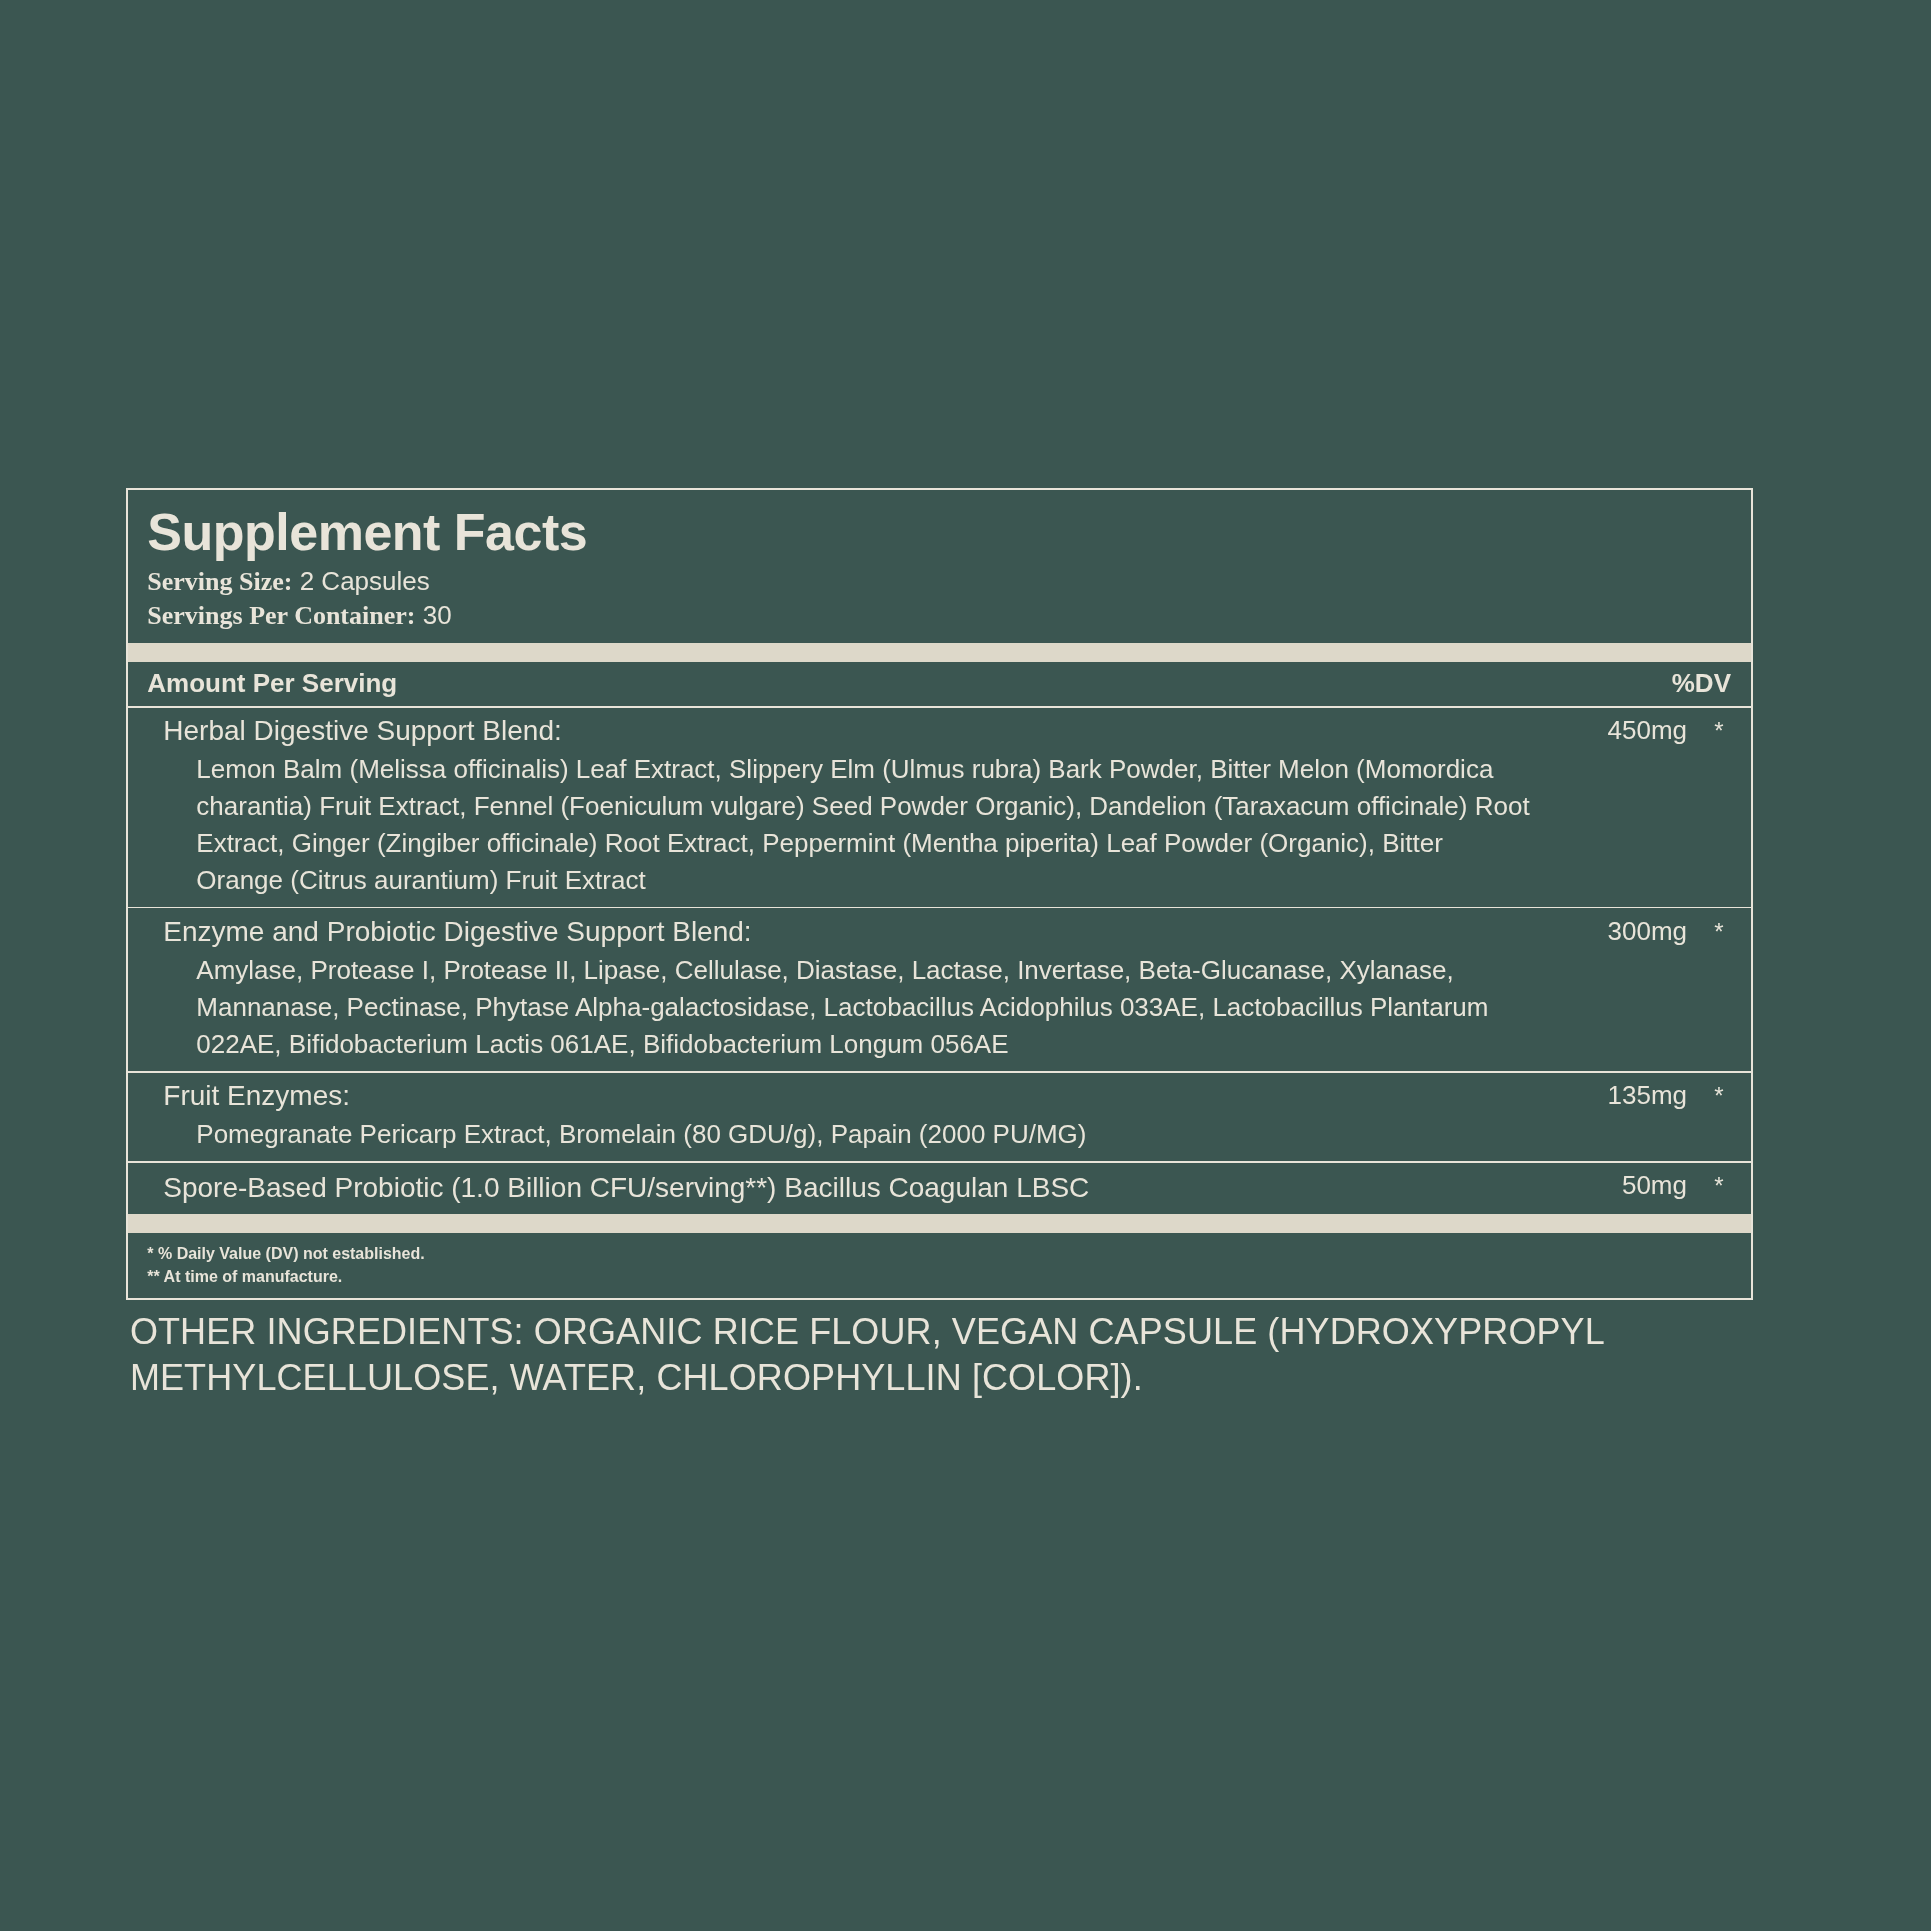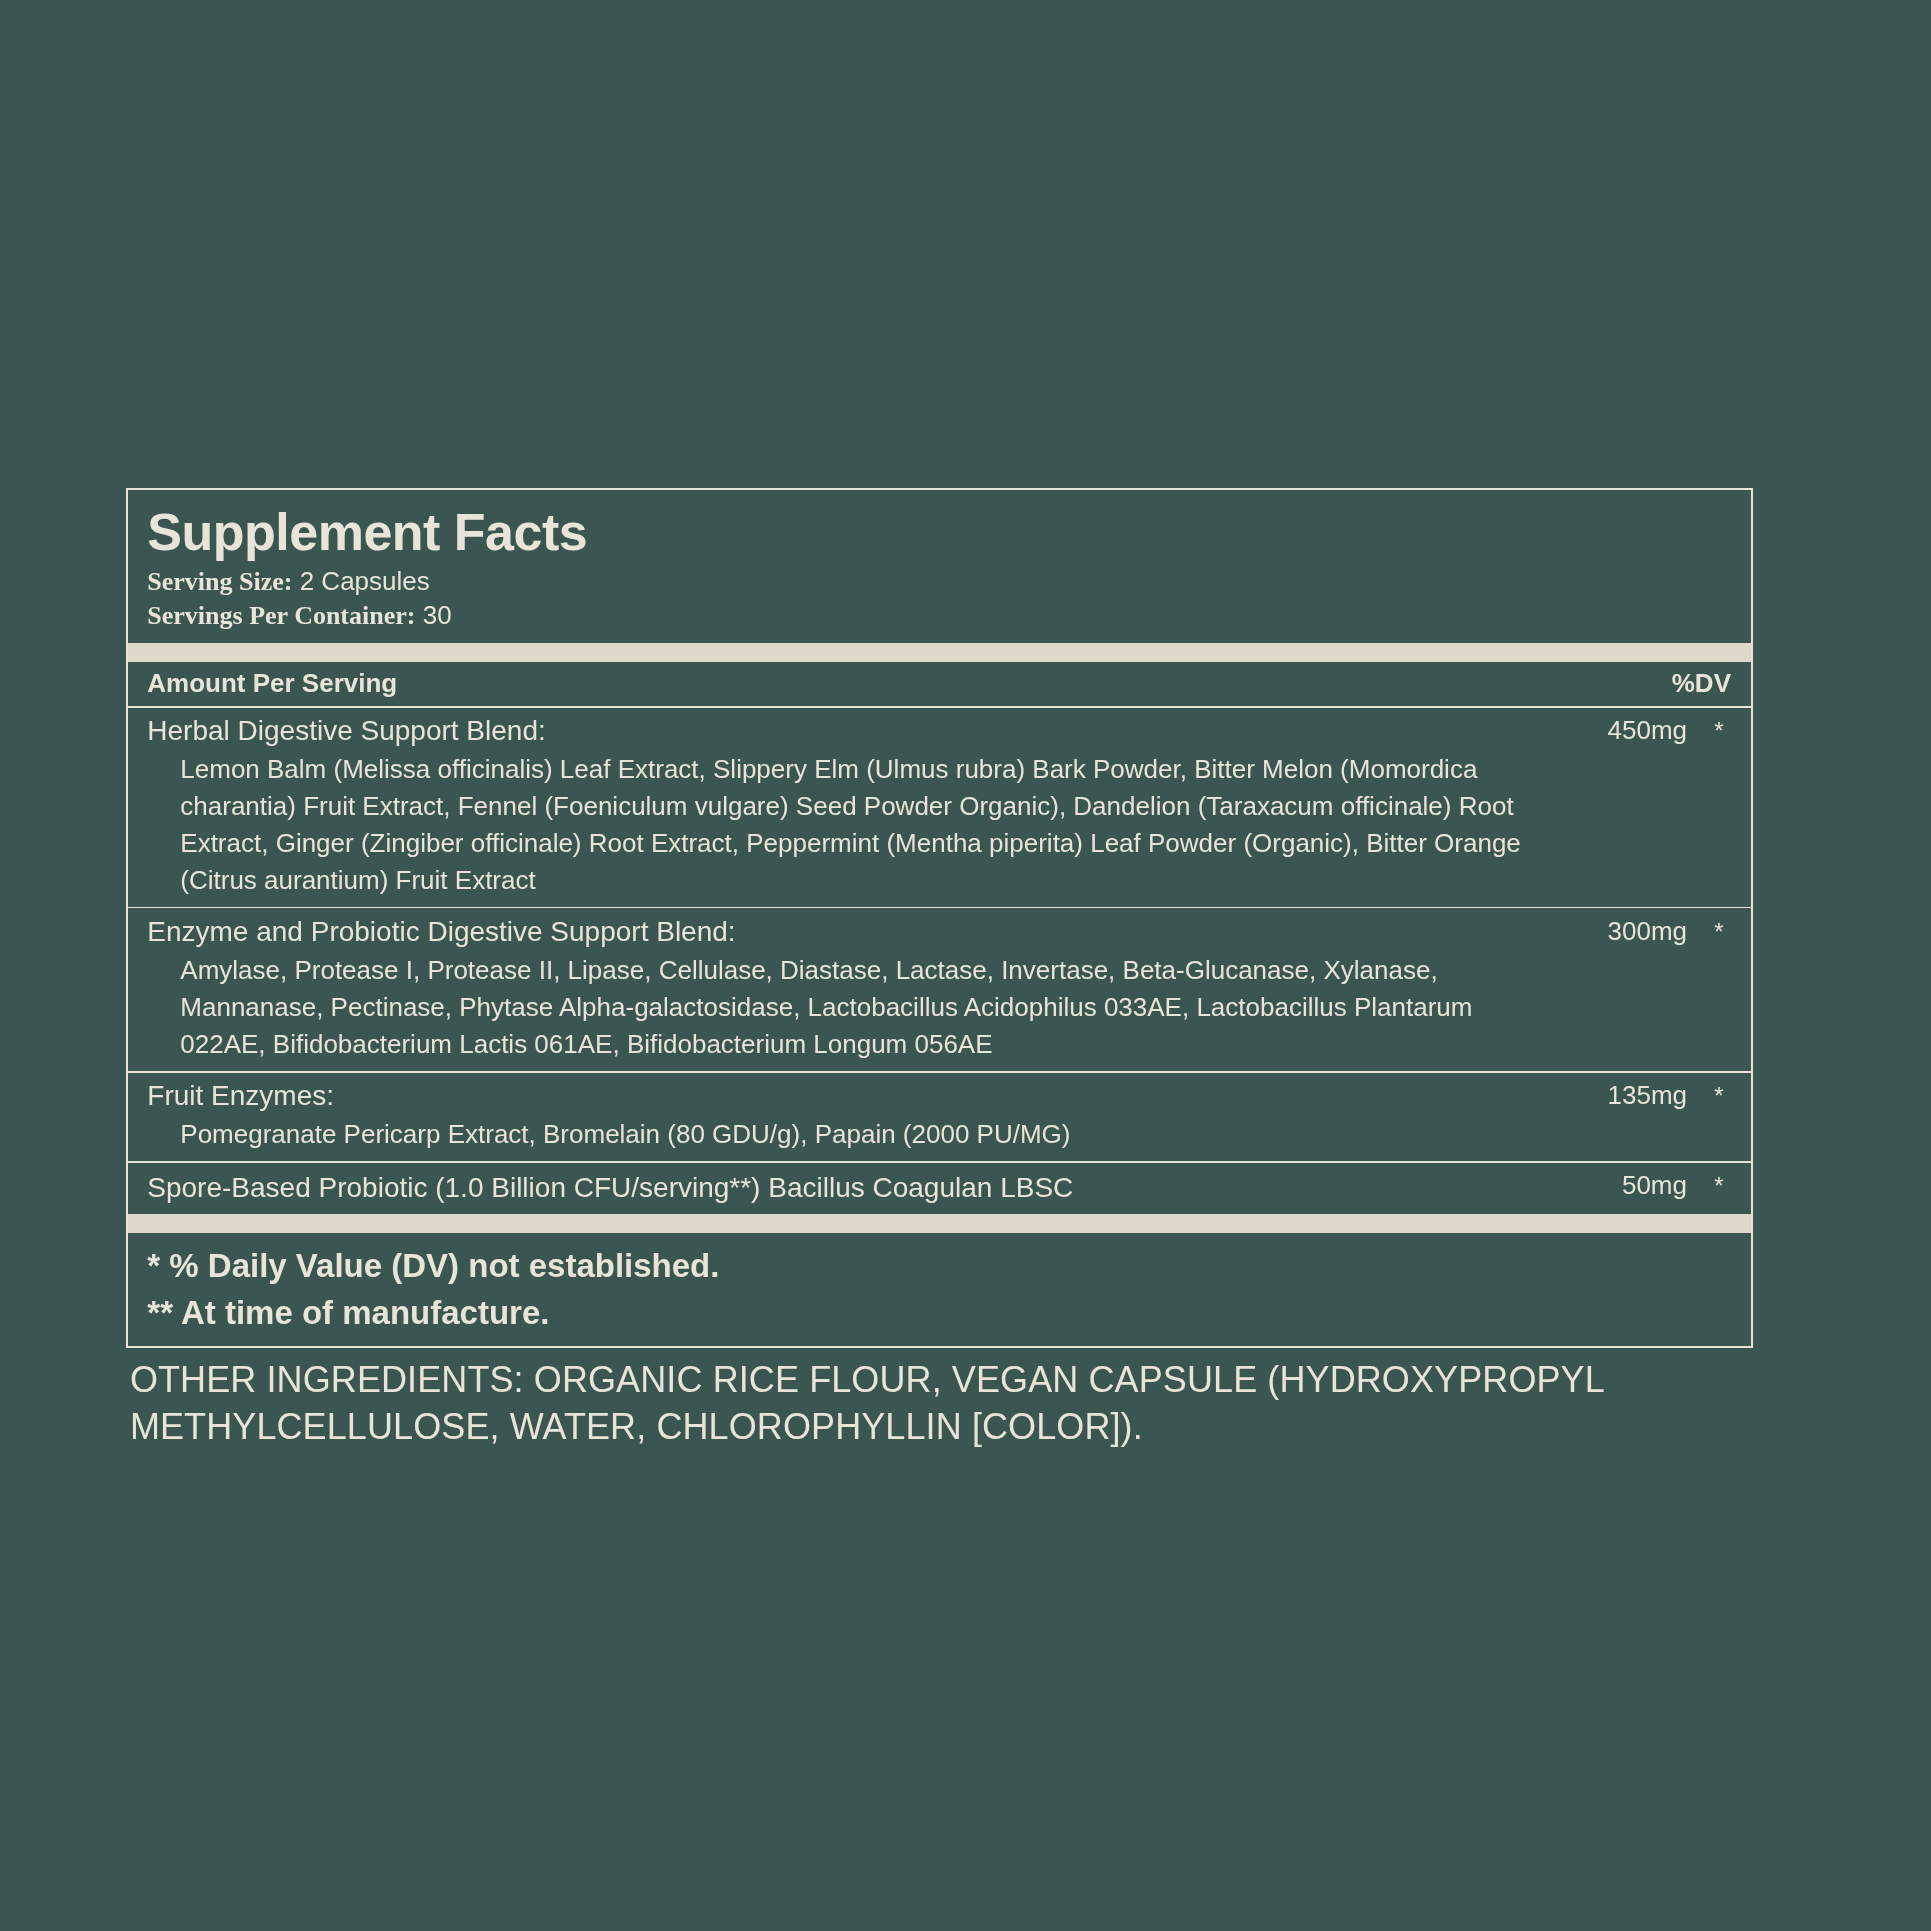--- a/index.html
+++ b/index.html
@@ -57,20 +57,21 @@
 
   .thin-rule {
     height: 1.9px;
     background: #e8e4d9;
   }
 
   .row {
     display: flex;
     align-items: flex-start;
     padding: 5.8px 0 7.7px 0;
+    margin-left: 16px;
   }
   .row .main {
     flex: 1 1 auto;
     padding-left: 19.3px;
     padding-right: 9.7px;
   }
   .row .amount {
     flex: 0 0 145px;
     text-align: right;
     font-size: 26px;
@@ -111,21 +112,21 @@
     padding-top: 1px;
   }
 
   .single-line {
     font-size: 28px;
     line-height: 1.35;
   }
 
   .footnotes {
     padding: 9.7px 0 9.7px 19.3px;
-    font-size: 33px;
+    font-size: 16px;
     font-weight: bold;
     line-height: 1.42;
   }
 
   .other-ingredients {
     margin-top: 9px;
     font-size: 36px;
     line-height: 1.28;
     letter-spacing: 0.1px;
     padding-left: 3.9px;

